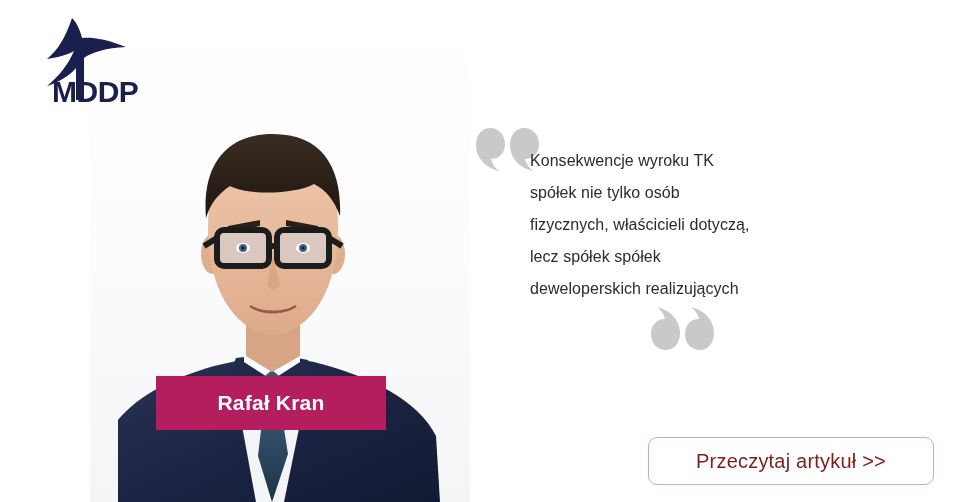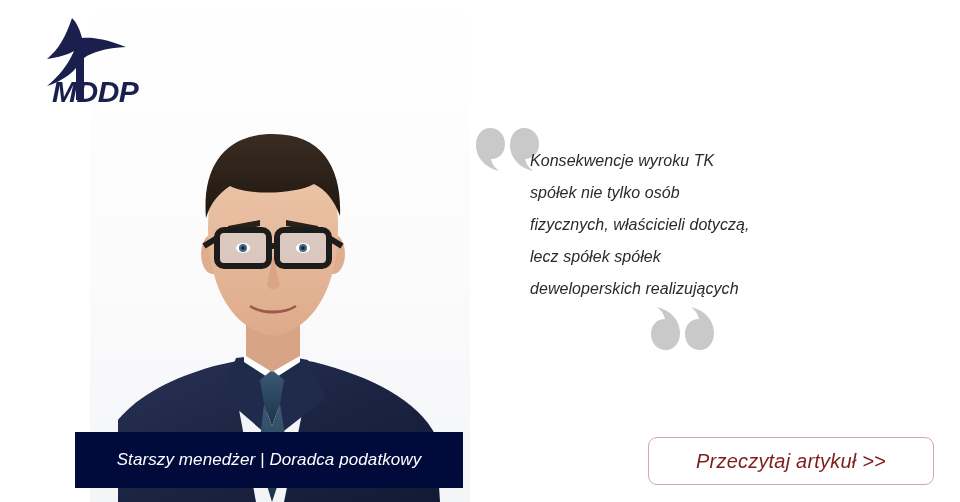--- a/index.html
+++ b/index.html
@@ -8,21 +8,20 @@
     padding: 0;
     background: #ffffff;
   }
   .card {
     position: relative;
     width: 960px;
     height: 502px;
     overflow: hidden;
     background: #ffffff;
     font-family: "Liberation Sans", "DejaVu Sans", sans-serif;
-    font-style: italic;
   }
 
   
   .photo-backdrop {
     position: absolute;
     left: 90px;
     top: 0;
     width: 380px;
     height: 502px;
     background: linear-gradient(180deg, #ffffff 0%, #fbfbfc 55%, #f4f5f7 100%);
@@ -231,24 +230,24 @@
         <circle cx="185" cy="144" r="1.8" fill="#16202c"></circle>
 
         <path d="M155 152 L149 182 L155 186 L162 182 Z" fill="#d6a283" opacity=".85"></path>
 
         <path d="M132 202 C144 212 166 212 178 202 C166 208 144 208 132 202 Z" fill="#b8705f"></path>
         <path d="M132 202 C144 210 166 210 178 202" stroke="#9c5a4b" stroke-width="2.5" fill="none"></path>
       </g>
     </svg>
   </div>
 
-
-  <div class="title-bar">
-    <span>Starszy menedżer | Doradca podatkowy</span>
-  </div>
+  <div class="name-bar">
+    <span>Rafał Kran</span>
+  </div>
+
 
   <div class="quote-open">
     <svg viewBox="0 0 66 46" width="66" height="46" aria-hidden="true">
       <path d="M16 2 C25 2 31 9 31 18 C31 27 25 33 17 33
                C18 38 21 42 25 45 C12 42 2 32 2 19 C2 9 8 2 16 2 Z" fill="#c9c9c9"></path>
       <path d="M50 2 C59 2 65 9 65 18 C65 27 59 33 51 33
                C52 38 55 42 59 45 C46 42 36 32 36 19 C36 9 42 2 50 2 Z" fill="#c9c9c9"></path>
     </svg>
   </div>
 

